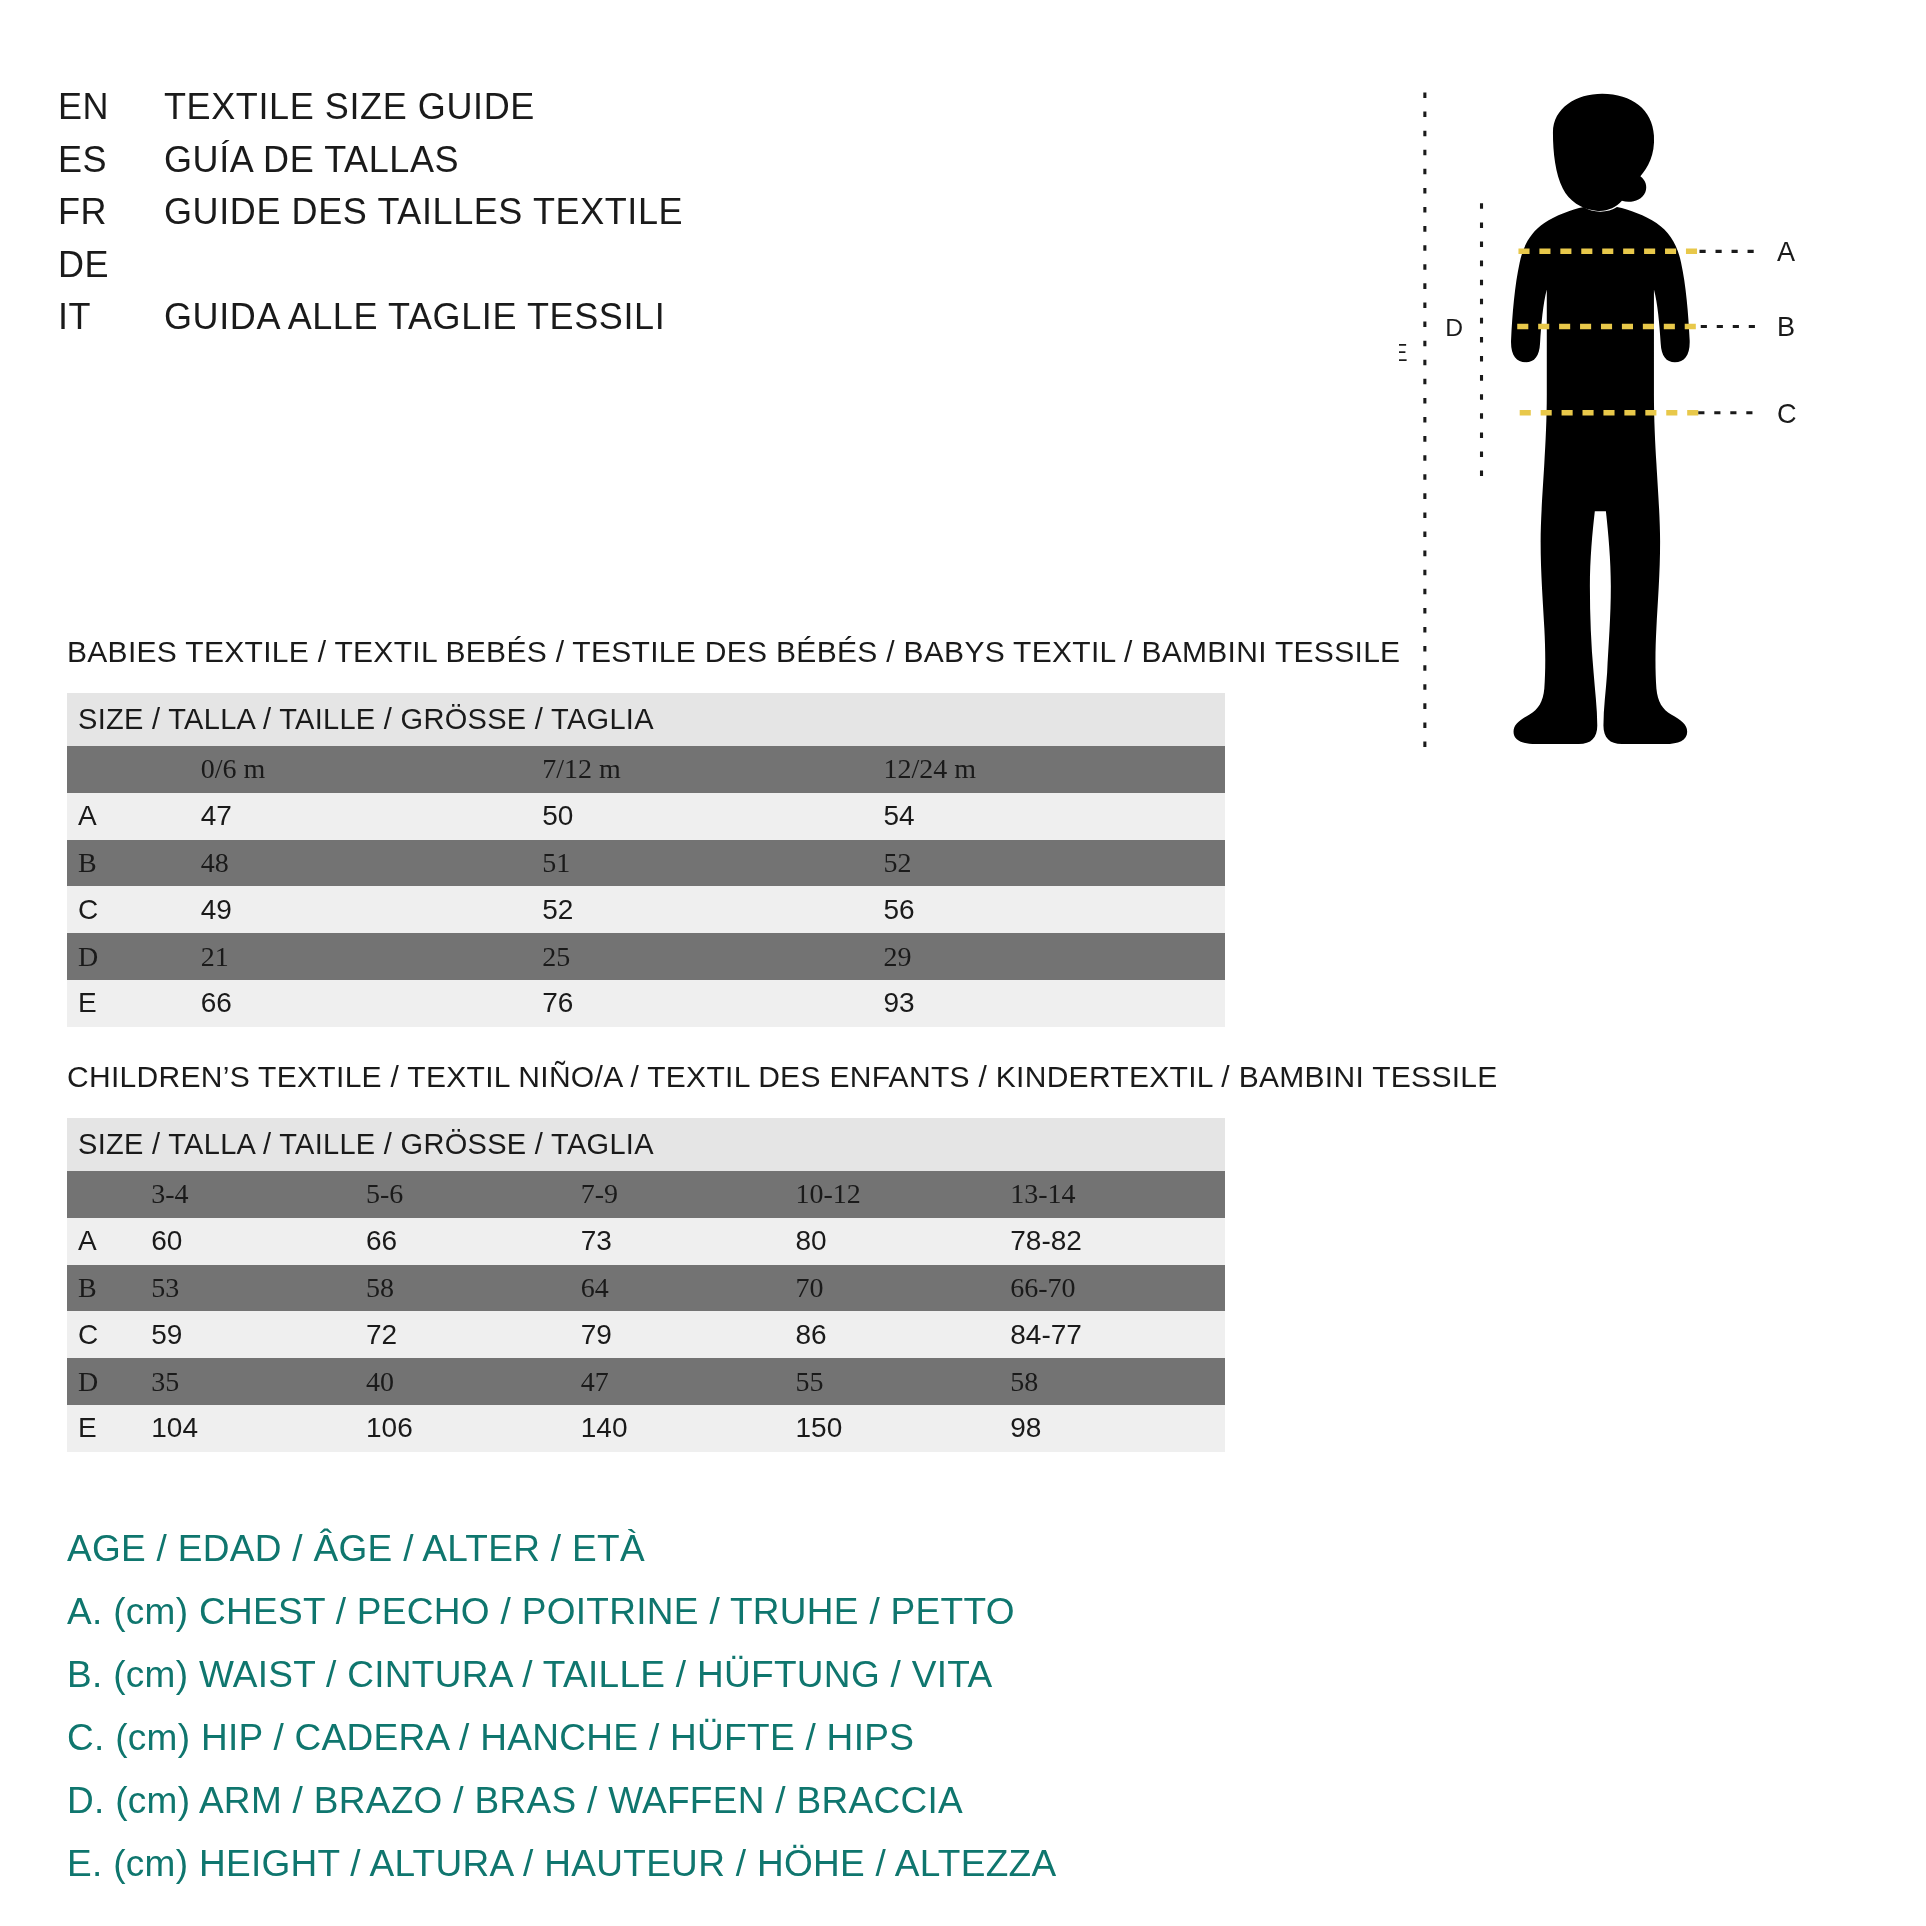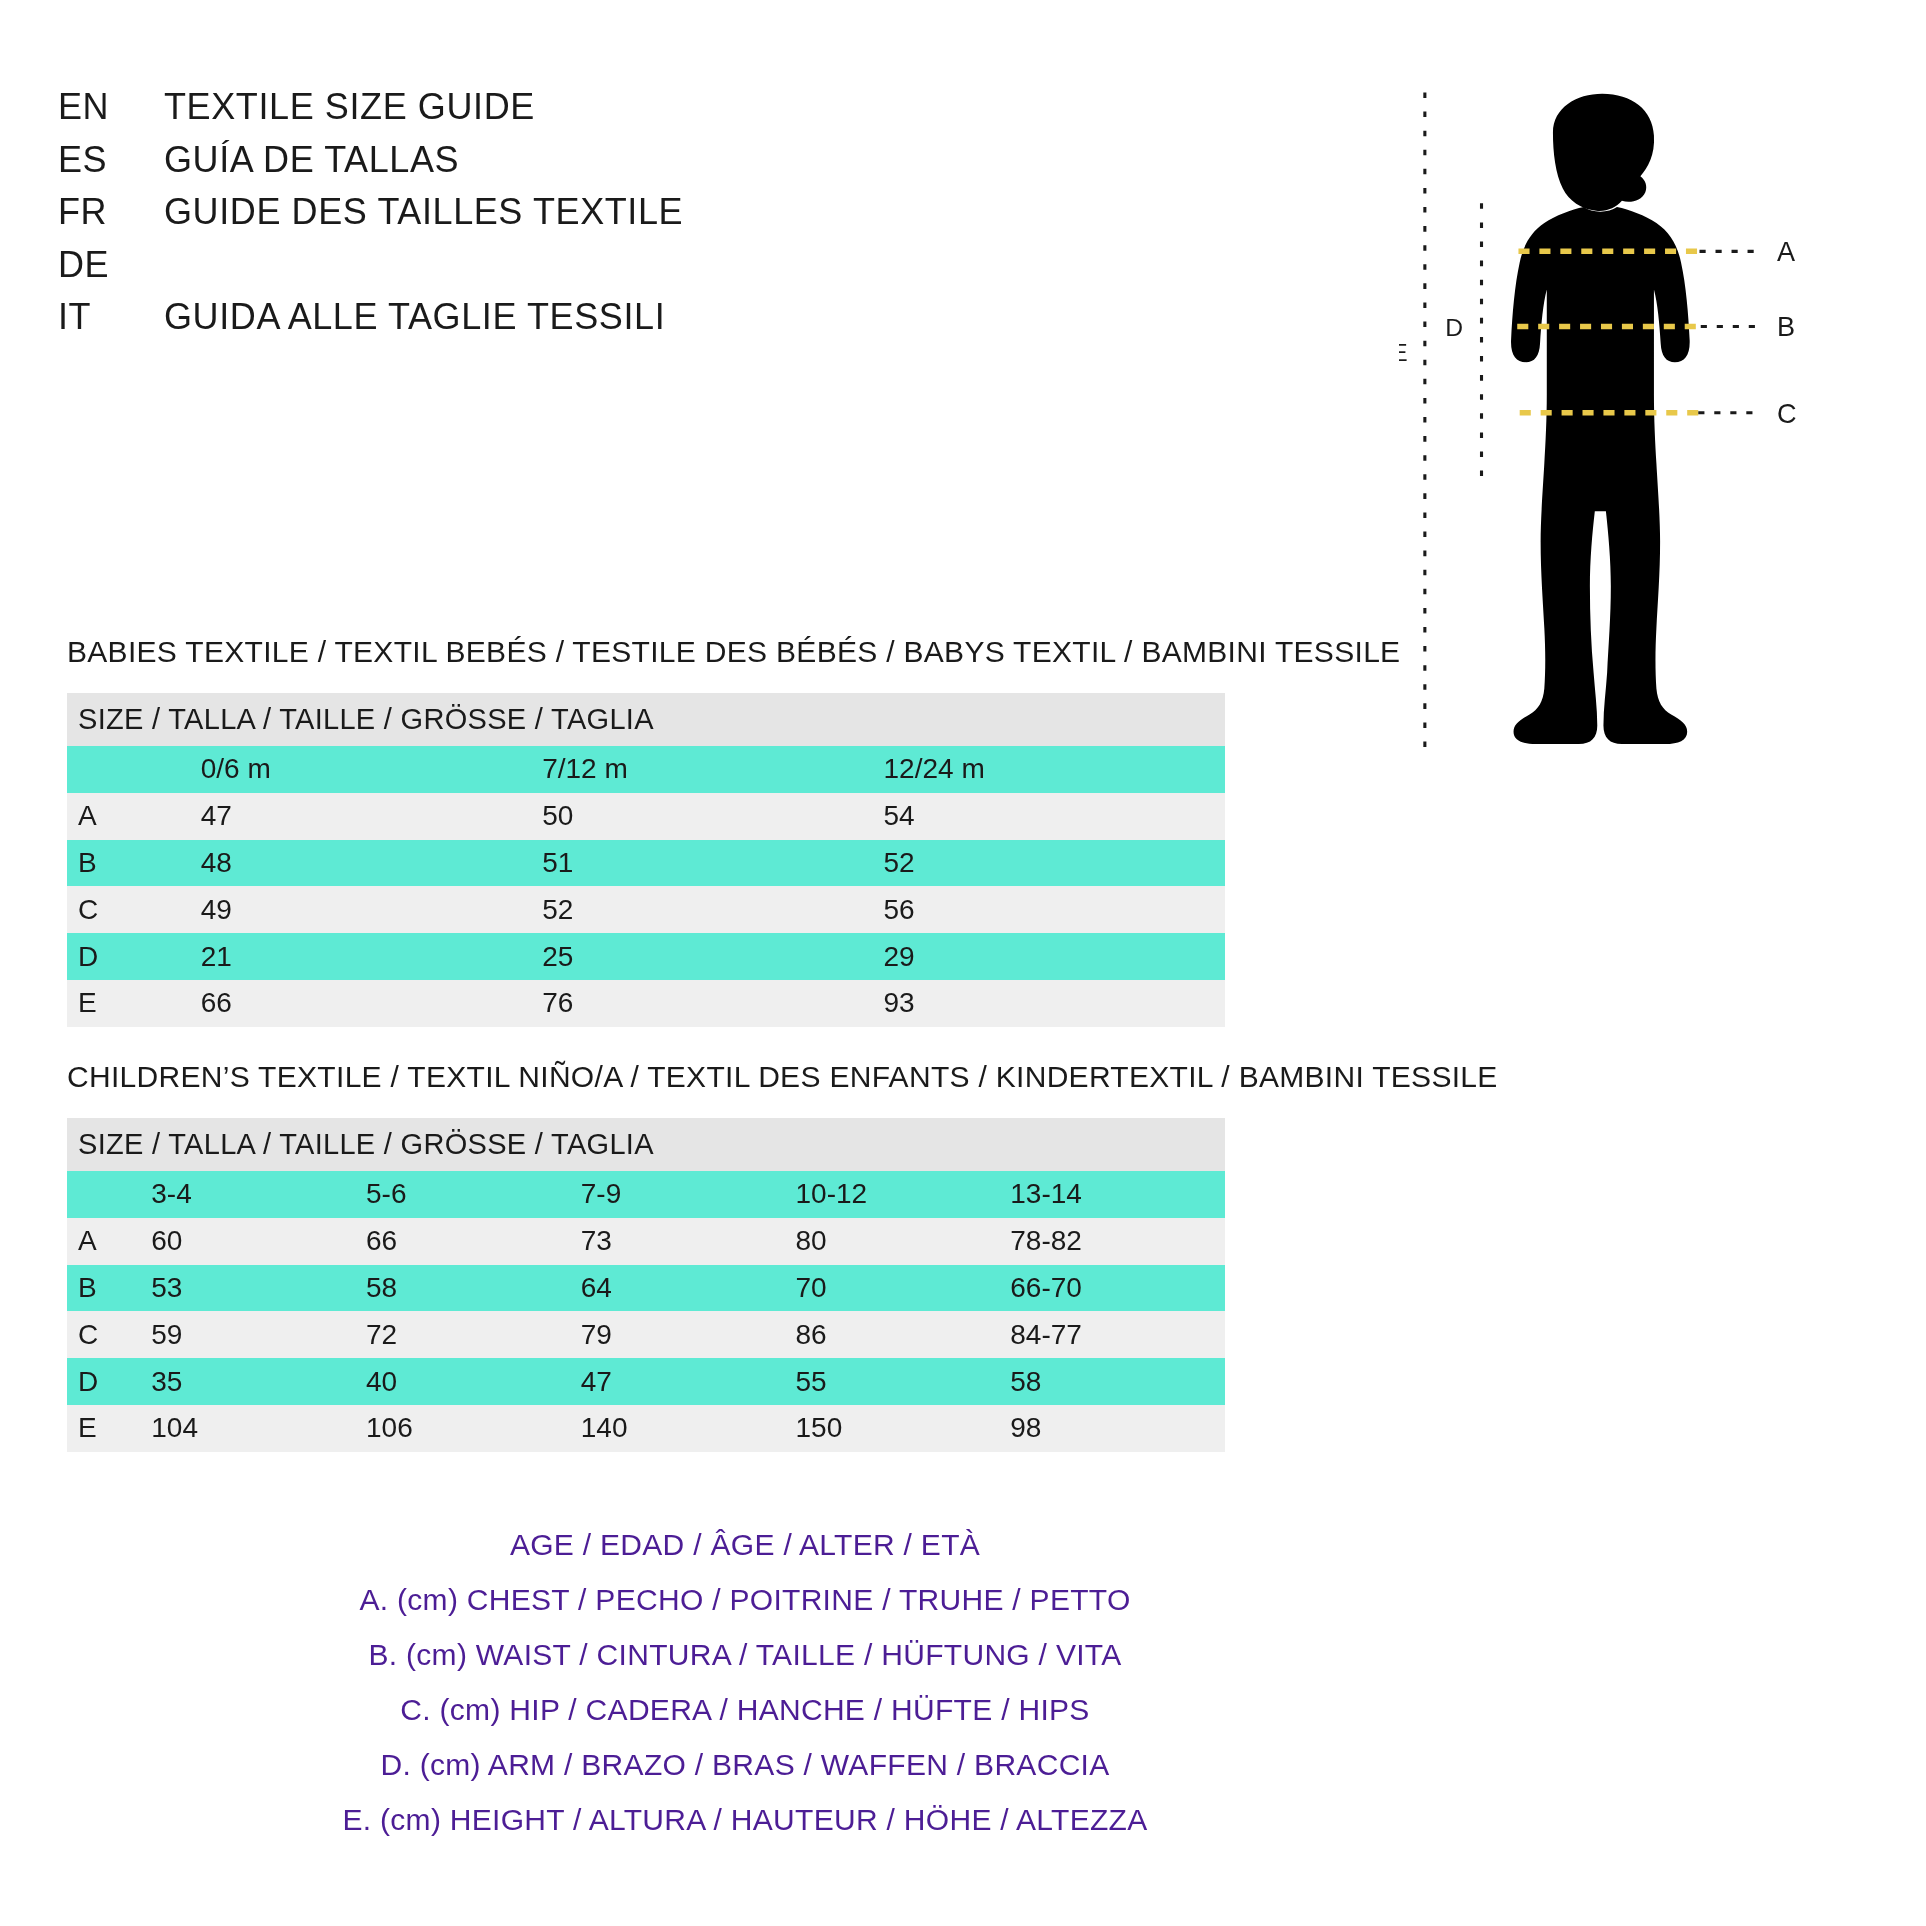--- a/index.html
+++ b/index.html
@@ -77,40 +77,39 @@
     font-size: 29px;
     padding: 10px 0 10px 11px;
     letter-spacing: 0.3px;
     margin-left: 28px;
   }
   .size-table td {
     padding: 7.4px 0 7.4px 0;
     vertical-align: middle;
   }
   .size-table tr.shade td { background: #efefef; }
-  .size-table tr.plain td { background: #5eead4; }
+  .size-table tr.plain td { background: #737373; font-family: Liberation Serif, serif; }
 
   .col-label { width: 74px; padding-left: 11px !important; }
   .col-val { width: 217px; }
   .col-val-ch { width: 217px; }
 
   
   #legend {
     position: absolute;
     left: 67px;
     top: 1528px;
     width: 1356px;
   }
   .legend-line {
-    font-size: 30px;
+    font-size: 37px;
     letter-spacing: 0.3px;
-    color: #4c1d95;
+    color: #0f766e;
     margin-bottom: 21px;
     white-space: nowrap;
-    text-align: center;
   }
 </style>
 </head>
 <body>
 
 <div id="title-block">
   <div class="title-row">
     <span class="title-lang">EN</span>
     <span class="title-text">TEXTILE SIZE GUIDE</span>
   </div>

